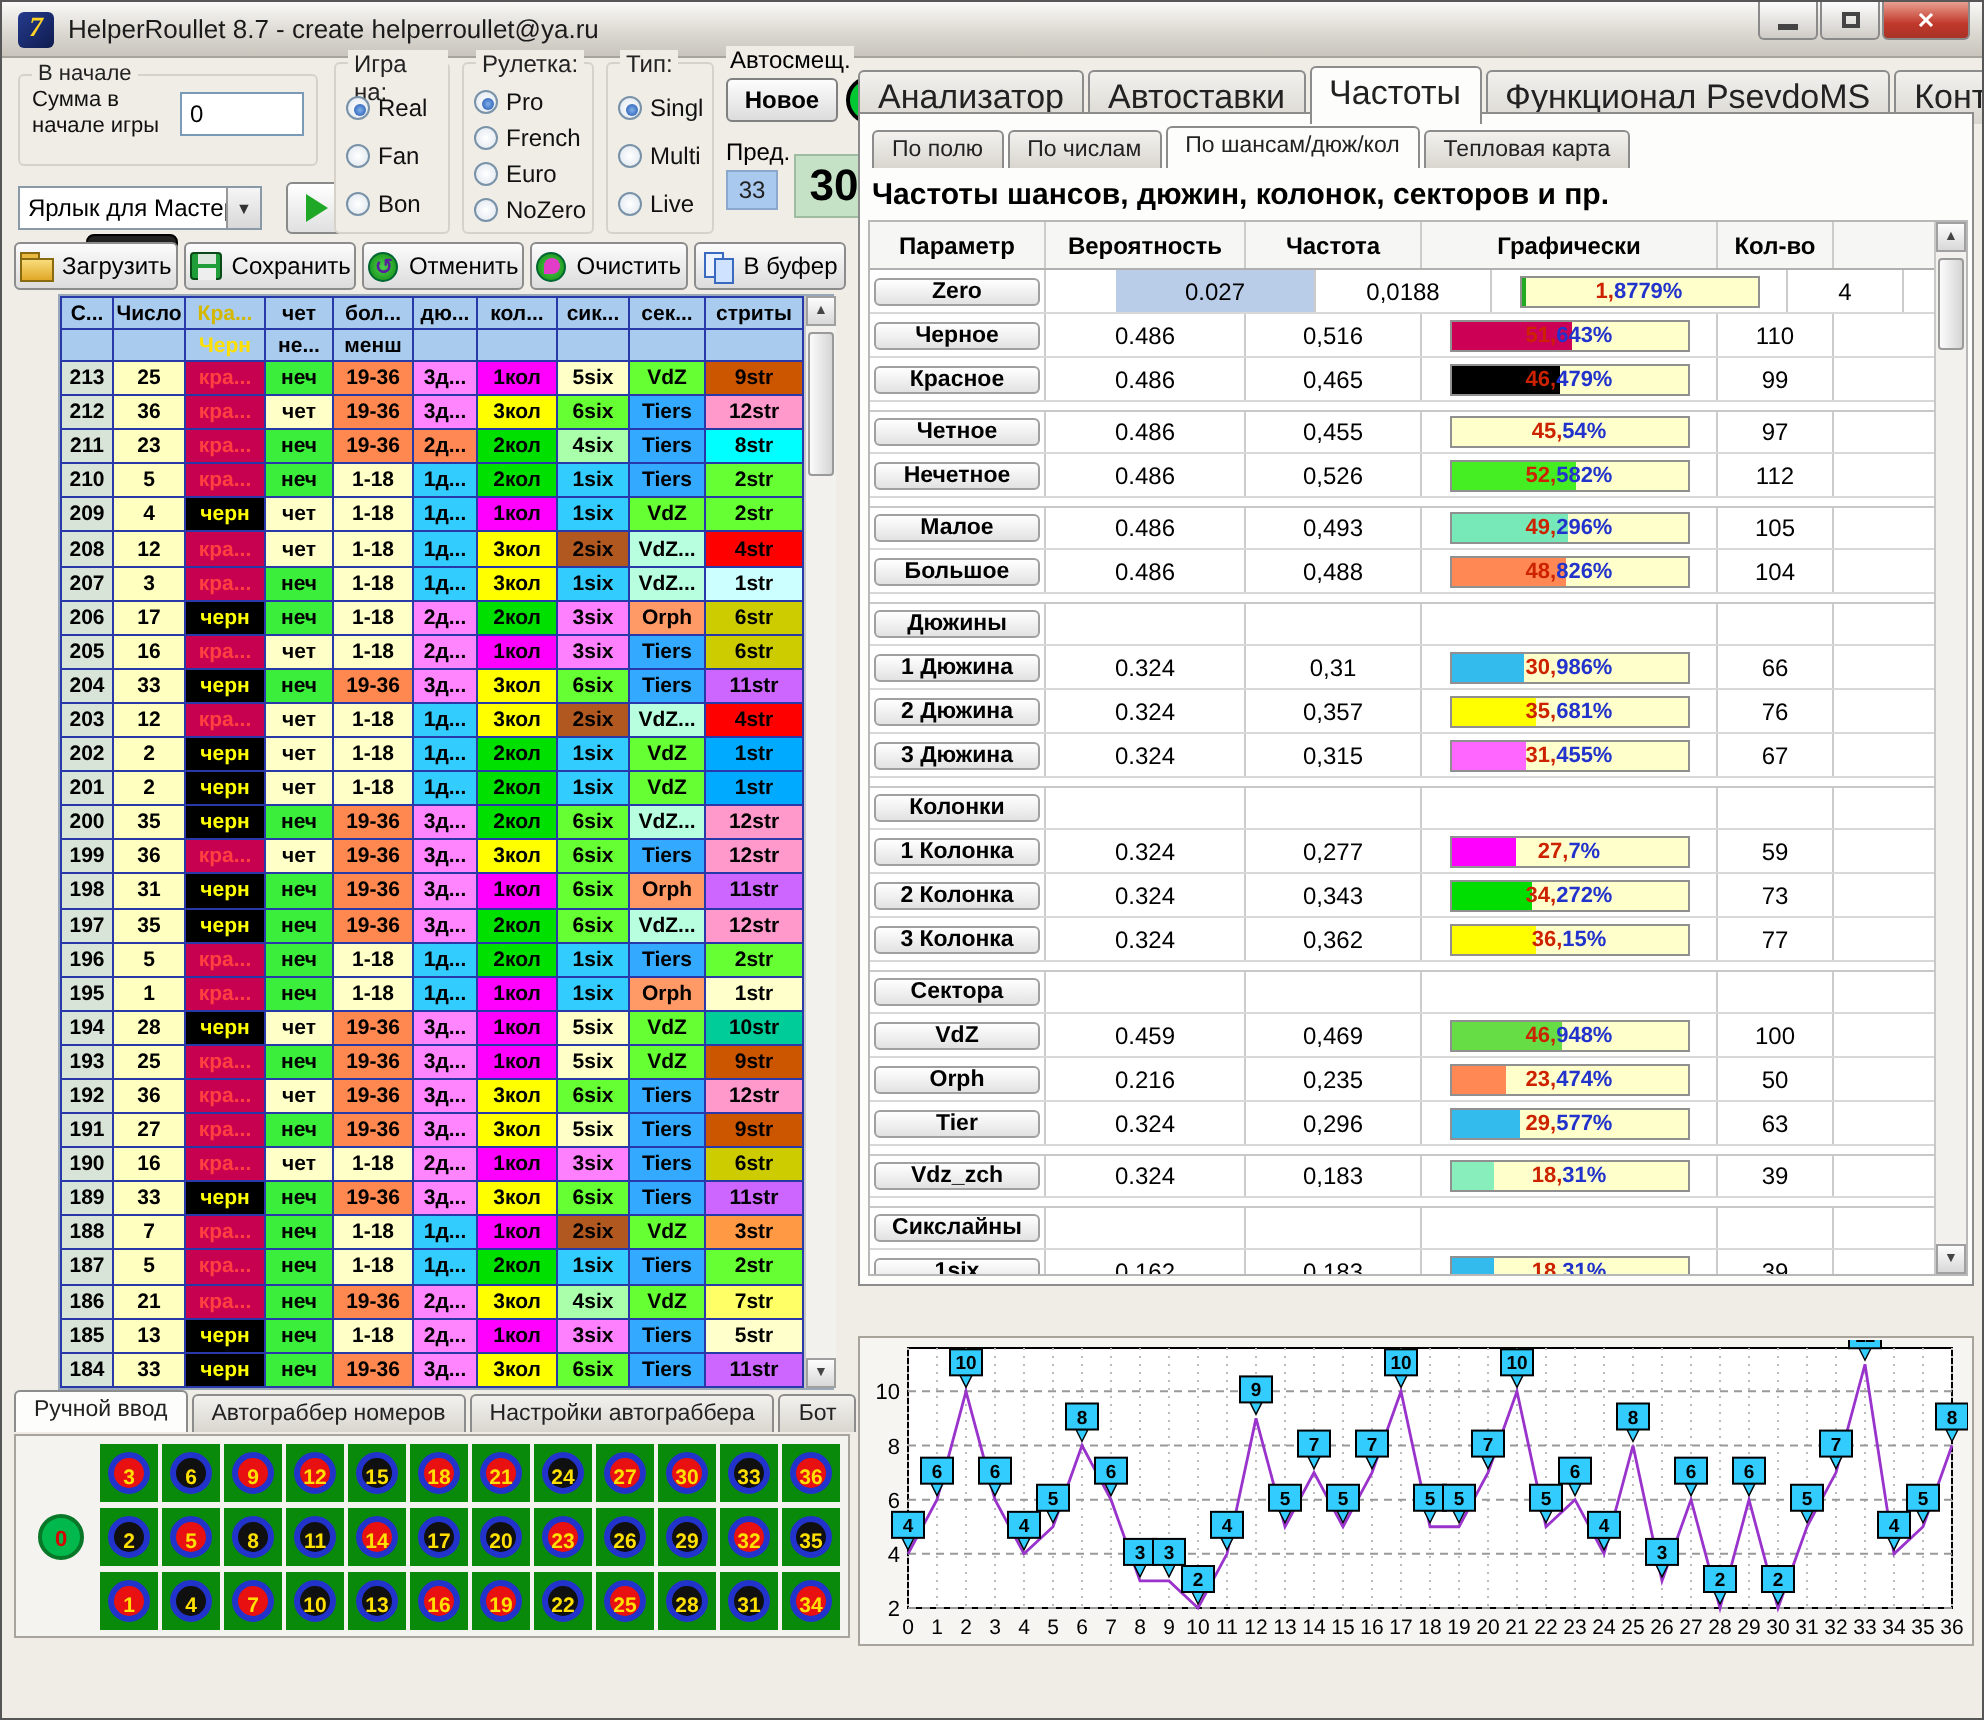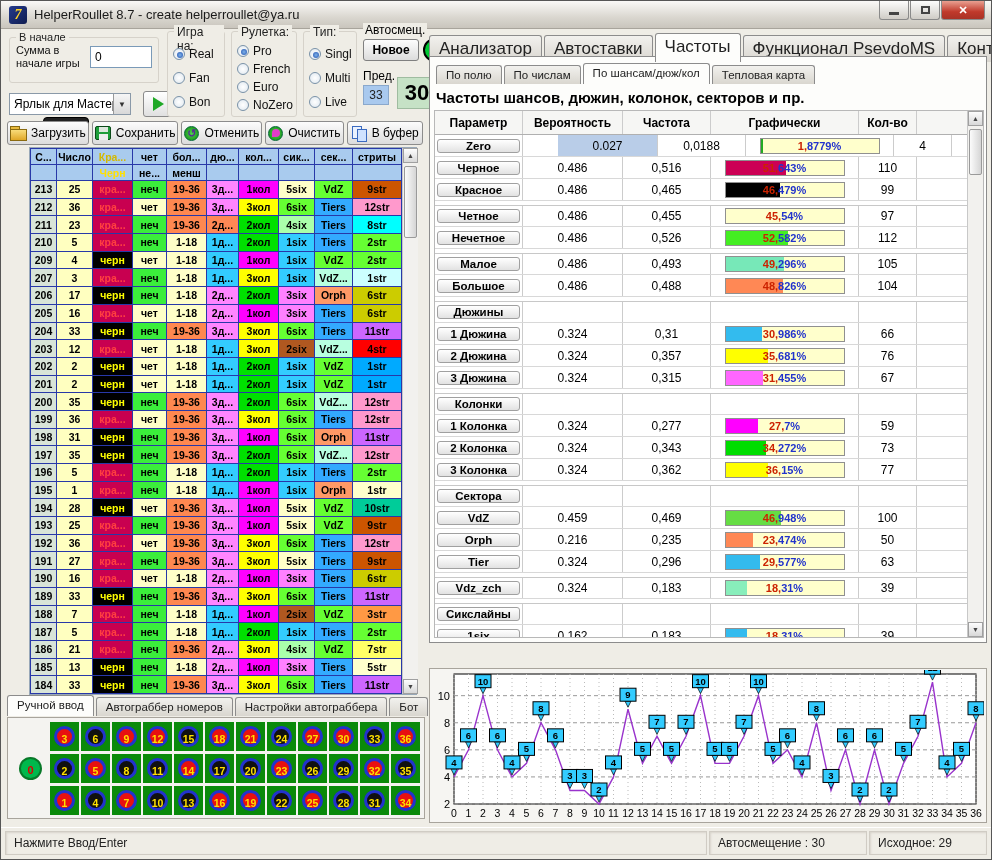--- a/index.html
+++ b/index.html
@@ -356,20 +356,32 @@
             <td style="background: rgb(216, 228, 216); color: rgb(0, 0, 0);">209</td>
             <td style="background: rgb(255, 255, 192); color: rgb(0, 0, 0);">4</td>
             <td style="background: rgb(0, 0, 0); color: rgb(255, 255, 0);">черн</td>
             <td style="background: rgb(255, 255, 200); color: rgb(0, 0, 0);">чет</td>
             <td style="background: rgb(255, 255, 200); color: rgb(0, 0, 0);">1-18</td>
             <td style="background: rgb(51, 204, 255); color: rgb(0, 0, 0);">1д...</td>
             <td style="background: rgb(255, 0, 255); color: rgb(0, 0, 0);">1кол</td>
             <td style="background: rgb(51, 204, 255); color: rgb(0, 0, 0);">1six</td>
             <td style="background: rgb(102, 255, 51); color: rgb(0, 0, 0);">VdZ</td>
             <td style="background: rgb(102, 255, 51); color: rgb(0, 0, 0);">2str</td>
+          </tr>
+          <tr>
+            <td style="background: rgb(216, 228, 216); color: rgb(0, 0, 0);">208</td>
+            <td style="background: rgb(255, 255, 192); color: rgb(0, 0, 0);">12</td>
+            <td style="background: rgb(200, 0, 80); color: rgb(255, 64, 64);">кра...</td>
+            <td style="background: rgb(255, 255, 200); color: rgb(0, 0, 0);">чет</td>
+            <td style="background: rgb(255, 255, 200); color: rgb(0, 0, 0);">1-18</td>
+            <td style="background: rgb(51, 204, 255); color: rgb(0, 0, 0);">1д...</td>
+            <td style="background: rgb(255, 255, 0); color: rgb(0, 0, 0);">3кол</td>
+            <td style="background: rgb(176, 88, 32); color: rgb(0, 0, 0);">2six</td>
+            <td style="background: rgb(184, 255, 224); color: rgb(0, 0, 0);">VdZ...</td>
+            <td style="background: rgb(255, 0, 0); color: rgb(0, 0, 0);">4str</td>
           </tr>
           <tr>
             <td style="background: rgb(216, 228, 216); color: rgb(0, 0, 0);">207</td>
             <td style="background: rgb(255, 255, 192); color: rgb(0, 0, 0);">3</td>
             <td style="background: rgb(200, 0, 80); color: rgb(255, 64, 64);">кра...</td>
             <td style="background: rgb(59, 238, 59); color: rgb(0, 0, 0);">неч</td>
             <td style="background: rgb(255, 255, 200); color: rgb(0, 0, 0);">1-18</td>
             <td style="background: rgb(51, 204, 255); color: rgb(0, 0, 0);">1д...</td>
             <td style="background: rgb(255, 255, 0); color: rgb(0, 0, 0);">3кол</td>
             <td style="background: rgb(51, 204, 255); color: rgb(0, 0, 0);">1six</td>
@@ -1309,19 +1321,14 @@
         <text x="515" y="95.91666666666666" text-anchor="middle" font-size="9.5" font-weight="bold" font-family="Liberation Sans, sans-serif" fill="#000">4</text>
         <polygon points="529.5,91.375 526.5,85.375 532.5,85.375" fill="#33CCFF" stroke="#000" stroke-width="0.7"></polygon>
         <rect x="521.5" y="72.375" width="16" height="13" fill="#33CCFF" stroke="#000" stroke-width="1"></rect>
         <text x="529.5" y="82.375" text-anchor="middle" font-size="9.5" font-weight="bold" font-family="Liberation Sans, sans-serif" fill="#000">5</text>
         <polygon points="544,50.75 541,44.75 547,44.75" fill="#33CCFF" stroke="#000" stroke-width="0.7"></polygon>
         <rect x="536" y="31.75" width="16" height="13" fill="#33CCFF" stroke="#000" stroke-width="1"></rect>
         <text x="544" y="41.75" text-anchor="middle" font-size="9.5" font-weight="bold" font-family="Liberation Sans, sans-serif" fill="#000">8</text>
       </svg>
   </div>
 
-  <div class="statusbar">
-    <div class="spanel sp-left">Нажмите Ввод/Enter</div>
-    <div class="spanel sp-a">Автосмещение : 30</div>
-    <div class="spanel sp-b">Исходное: 29</div>
-  </div>
 
 </div>
 
 </body></html>

